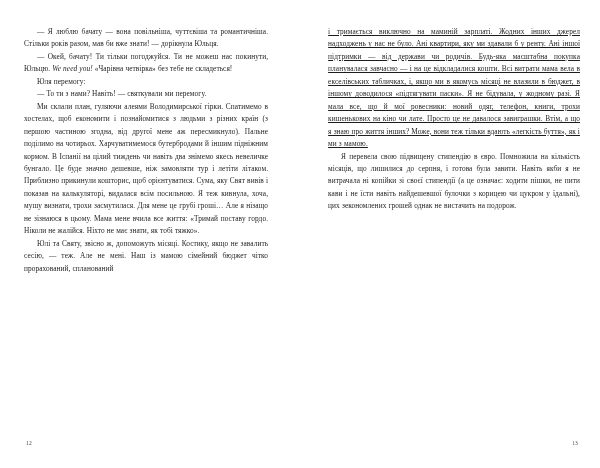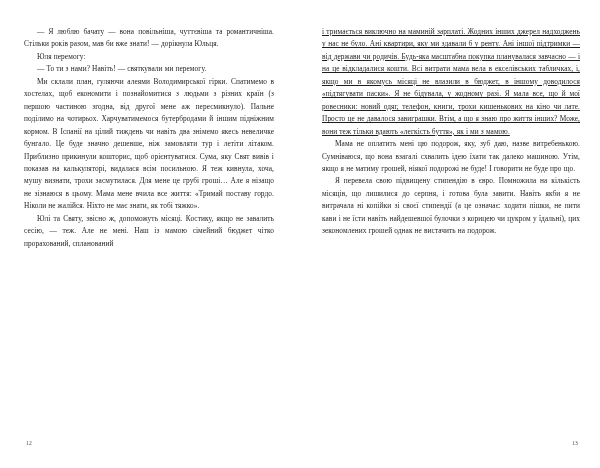--- a/index.html
+++ b/index.html
@@ -13,20 +13,21 @@
     font-family: "Liberation Serif", "DejaVu Serif", serif;
     overflow: hidden;
   }
   .spread {
     position: relative;
     width: 600px;
     height: 468px;
     background: #ffffff;
     display: flex;
     box-sizing: border-box;
+    gap: 12px;
   }
   .page {
     position: relative;
     width: 300px;
     height: 468px;
     box-sizing: border-box;
     background: #ffffff;
   }
   .page-left {
     padding: 26px 26px 0 24px;
@@ -71,30 +72,30 @@
   }
 </style>
 </head>
 <body>
 
 <div class="spread">
 
   <div class="page page-left">
     <div class="text-block" id="left-col">
         <p>— Я люблю бачату — вона повільніша, чуттєвіша та романтичніша. Стільки років разом, мав би вже знати! — дорікнула Юльця.</p>
+        <p>— Окей, бачату! Ти тільки погоджуйся. Ти не можеш нас покинути, Юльцю. <em>We need you!</em> «Чарівна четвірка» без тебе не складеться!</p>
         <p>Юля перемогу:</p>
         <p>— То ти з нами? Навіть! — святкували ми перемогу.</p>
         <p>Ми склали план, гуляючи алеями Володимирської гірки. Спатимемо в хостелах, щоб економити і познайомитися з людьми з різних країн (з першою частиною згодна, від другої мене аж пересмикнуло). Пальне поділимо на чотирьох. Харчуватимемося бутербродами й іншим підніжним кормом. В Іспанії на цілий тиждень чи навіть два знімемо якесь невеличке бунгало. Це буде значно дешевше, ніж замовляти тур і летіти літаком. Приблизно прикинули кошторис, щоб орієнтуватися. Сума, яку Свят вивів і показав на калькуляторі, видалася всім посильною. Я теж кивнула, хоча, мушу визнати, трохи засмутилася. Для мене це грубі гроші… Але я нізащо не зізнаюся в цьому. Мама мене вчила все життя: «Тримай поставу гордо. Ніколи не жалійся. Ніхто не має знати, як тобі тяжко».</p>
         <p>Юлі та Святу, звісно ж, допоможуть місяці. Костику, якщо не завалить сесію, — теж. Але не мені. Наш із мамою сімейний бюджет чітко прорахований, спланований</p>
       </div>
     <div class="folio folio-left">12</div>
   </div>
 
   <div class="page page-right">
     <div class="text-block" id="right-col">
         <p class="noindent">і тримається виключно на маминій зарплаті. Жодних інших джерел надходжень у нас не було. Ані квартири, яку ми здавали б у ренту. Ані іншої підтримки — від держави чи родичів. Будь-яка масштабна покупка планувалася завчасно — і на це відкладалися кошти. Всі витрати мама вела в екселівських табличках, і, якщо ми в якомусь місяці не влазили в бюджет, в іншому доводилося «підтягувати паски». Я не бідувала, у жодному разі. Я мала все, що й мої ровесники: новий одяг, телефон, книги, трохи кишенькових на кіно чи лате. Просто це не давалося завиграшки. Втім, а що я знаю про життя інших? Може, вони теж тільки вдають «легкість буття», як і ми з мамою.</p>
-        <p>Мама не оплатить мені цю подорож, яку, зуб даю, назве витребенькою. Сумніваюся, що вона взагалі схвалить ідею їхати так далеко машиною. Утім, якщо я не матиму грошей, ніякої подорожі не буде! І говорити не буде про що.</p>
         <p>Я перевела свою підвищену стипендію в євро. Помножила на кількість місяців, що лишилися до серпня, і готова була завити. Навіть якби я не витрачала ні копійки зі своєї стипендії (а це означає: ходити пішки, не пити кави і не їсти навіть найдешевшої булочки з корицею чи цукром у їдальні), цих зекономлених грошей однак не вистачить на подорож.</p>
       </div>
     <div class="folio folio-right">13</div>
   </div>
 
 </div>
 
 </body></html>

